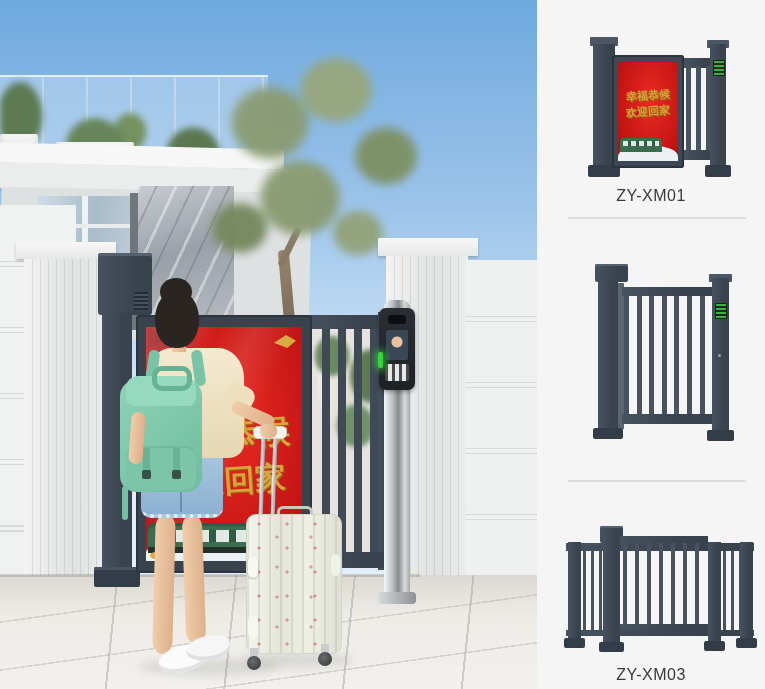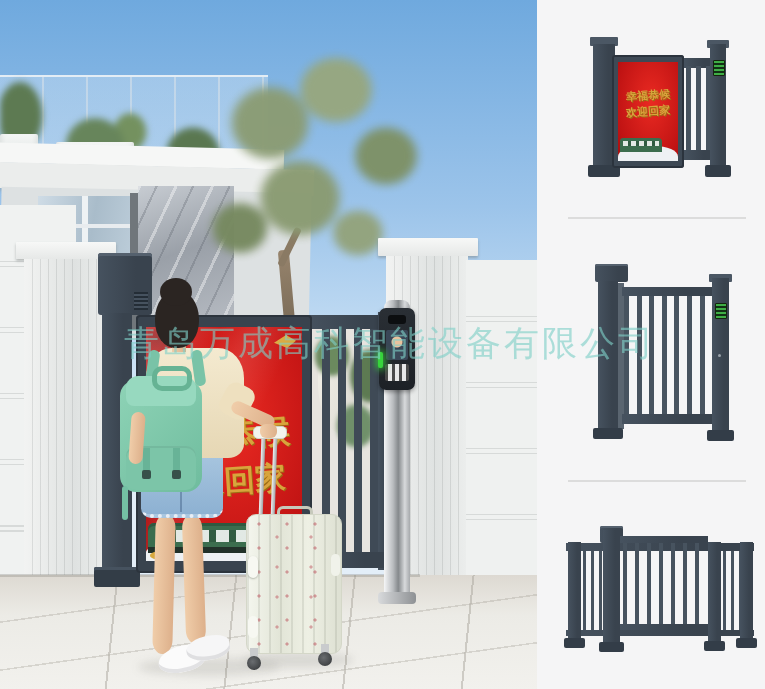--- a/index.html
+++ b/index.html
@@ -237,20 +237,21 @@
       <div style="position:absolute;left:5px;top:79px;width:36px;height:5px;background:repeating-linear-gradient(90deg,rgba(255,255,255,.85) 0 5px,rgba(47,89,64,.9) 5px 8px);"></div>
     </div>
     <div class="a slate" style="left:147px;top:28px;width:28px;height:10px;"></div>
     <div class="a" style="left:149px;top:36px;width:26px;height:89px;background:repeating-linear-gradient(90deg,#47535f 0 5px,transparent 5px 10px);"></div>
     <div class="a slate" style="left:147px;top:120px;width:28px;height:10px;"></div>
     <div class="a cap" style="left:170px;top:10px;width:22px;height:8px;background:#4b5764;box-shadow:none;"></div>
     <div class="a slate" style="left:173px;top:14px;width:16px;height:126px;"></div>
     <div class="a" style="left:168px;top:135px;width:26px;height:12px;background:#333d48;border-radius:2px;"></div>
     <div class="a keypad" style="left:176px;top:30px;"></div>
   </div>
+  <div class="a plabel" style="left:537px;top:187px;">ZY-XM01</div>
   <div class="a divider" style="top:217px;"></div>
 
   <div class="a" style="left:537px;top:258px;width:228px;height:185px;">
     <div class="a slate" style="left:58px;top:6px;width:33px;height:18px;border-radius:2px;box-shadow:inset 0 2px 0 #55616e;"></div>
     <div class="a slate" style="left:61px;top:23px;width:20px;height:150px;"></div>
     <div class="a" style="left:81px;top:25px;width:6px;height:146px;background:#5a6570;"></div>
     <div class="a" style="left:56px;top:170px;width:30px;height:11px;background:#333d48;border-radius:2px;"></div>
     <div class="a slate" style="left:85px;top:29px;width:90px;height:9px;"></div>
     <div class="a" style="left:87px;top:38px;width:88px;height:118px;background:repeating-linear-gradient(90deg,#47535f 0 5px,transparent 5px 12.6px);"></div>
     <div class="a slate" style="left:85px;top:156px;width:90px;height:10px;"></div>
@@ -273,15 +274,15 @@
     <div class="a slate" style="left:29px;top:110px;width:188px;height:6px;"></div>
     <div class="a slate" style="left:31px;top:22px;width:13px;height:98px;"></div>
     <div class="a slate" style="left:66px;top:10px;width:17px;height:115px;"></div>
     <div class="a slate" style="left:171px;top:22px;width:13px;height:101px;"></div>
     <div class="a slate" style="left:203px;top:22px;width:13px;height:98px;"></div>
     <div class="a" style="left:27px;top:118px;width:21px;height:10px;background:#333d48;border-radius:2px;"></div>
     <div class="a" style="left:62px;top:122px;width:25px;height:10px;background:#333d48;border-radius:2px;"></div>
     <div class="a" style="left:167px;top:121px;width:21px;height:10px;background:#333d48;border-radius:2px;"></div>
     <div class="a" style="left:199px;top:118px;width:21px;height:10px;background:#333d48;border-radius:2px;"></div>
   </div>
-
-  <div class="a watermark">青岛万成高科智能设备有限公司</div>
+  <div class="a plabel" style="left:537px;top:666px;">ZY-XM03</div>
+
 </div>
 
 </body></html>

